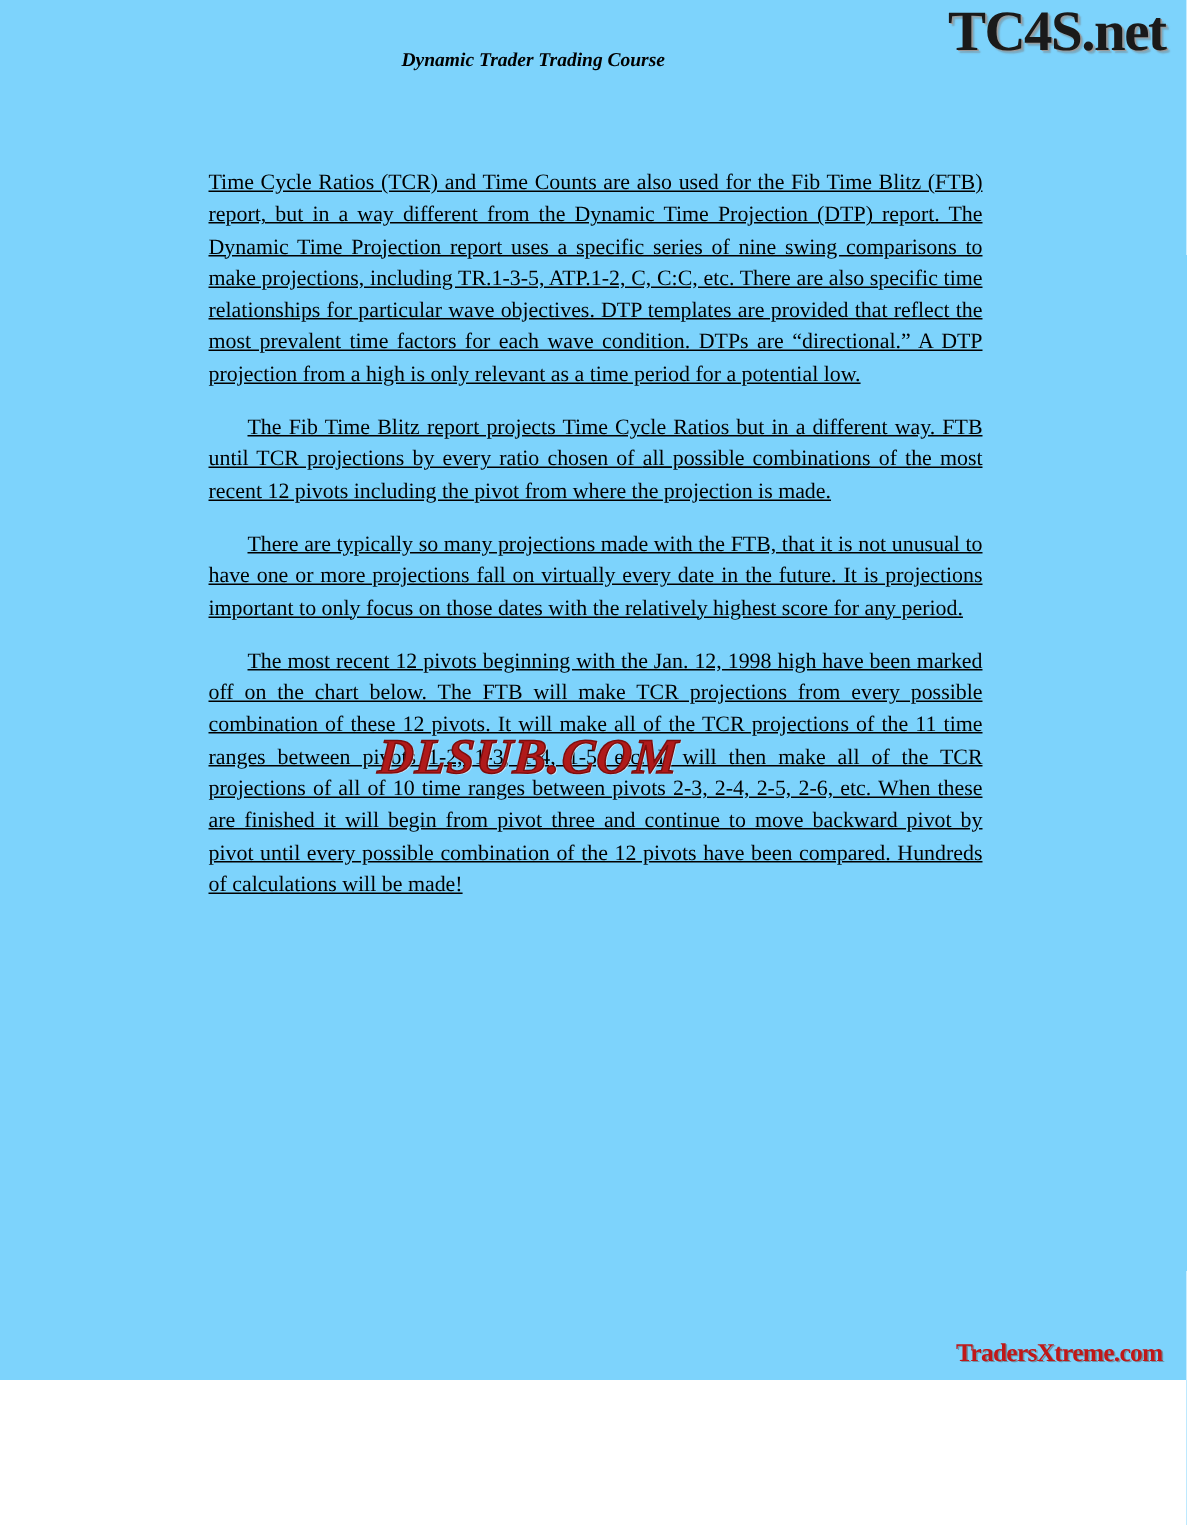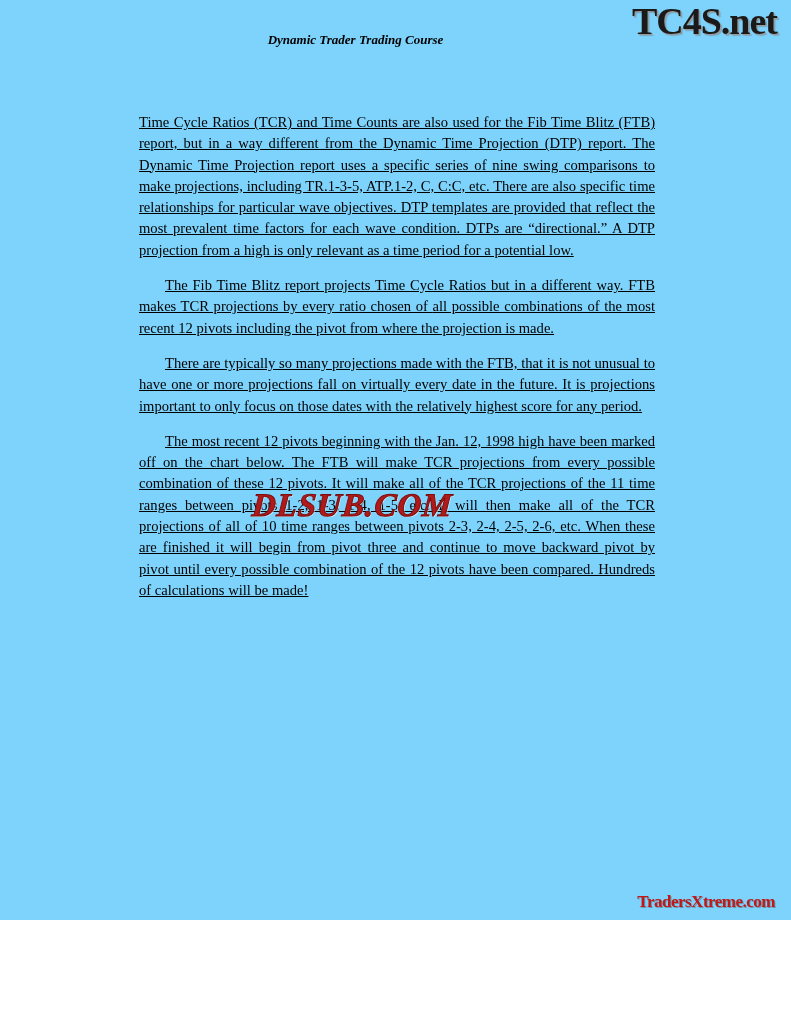--- a/index.html
+++ b/index.html
@@ -126,21 +126,21 @@
 
   <div class="tc4s-logo">TC4S.net</div>
 
   <div class="running-header">Dynamic Trader Trading Course</div>
 
   <div class="content">
 
 
     <p class="body-par">Time Cycle Ratios (TCR) and Time Counts are also used for the Fib Time Blitz (FTB) report, but in a way different from the Dynamic Time Projection (DTP) report. The Dynamic Time Projection report uses a specific series of nine swing comparisons to make projections, including TR.1-3-5, ATP.1-2, C, C:C, etc. There are also specific time relationships for particular wave objectives. DTP templates are provided that reflect the most prevalent time factors for each wave condition. DTPs are “directional.” A DTP projection from a high is only relevant as a time period for a potential low.</p>
 
-    <p class="body-par indented"><span>The Fib Time Blitz report projects Time Cycle Ratios but in a different way. FTB makes TCR projections by every ratio chosen of </span><span class="underline">all possible combinations</span><span> of the most recent 12 pivots including the pivot from where the projection is made.</span></p>
+    <p class="body-par indented"><span>The Fib Time Blitz report projects Time Cycle Ratios but in a different way. FTB until TCR projections by every ratio chosen of </span><span class="underline">all possible combinations</span><span> of the most recent 12 pivots including the pivot from where the projection is made.</span></p>
 
     <p class="body-par indented">There are typically so many projections made with the FTB, that it is not unusual to have one or more projections fall on virtually every date in the future. It is projections important to only focus on those dates with the relatively highest score for any period.</p>
 
     <p class="body-par indented">The most recent 12 pivots beginning with the Jan. 12, 1998 high have been marked off on the chart below. The FTB will make TCR projections from every possible combination of these 12 pivots. It will make all of the TCR projections of the 11 time ranges between pivots 1-2, 1-3, 1-4, 1-5, etc. It will then make all of the TCR projections of all of 10 time ranges between pivots 2-3, 2-4, 2-5, 2-6, etc. When these are finished it will begin from pivot three and continue to move backward pivot by pivot until every possible combination of the 12 pivots have been compared. Hundreds of calculations will be made!</p>
 
   </div>
 
   <div class="dlsub-stamp">DLSUB.COM</div>
 
   <div class="page-number">1</div>

